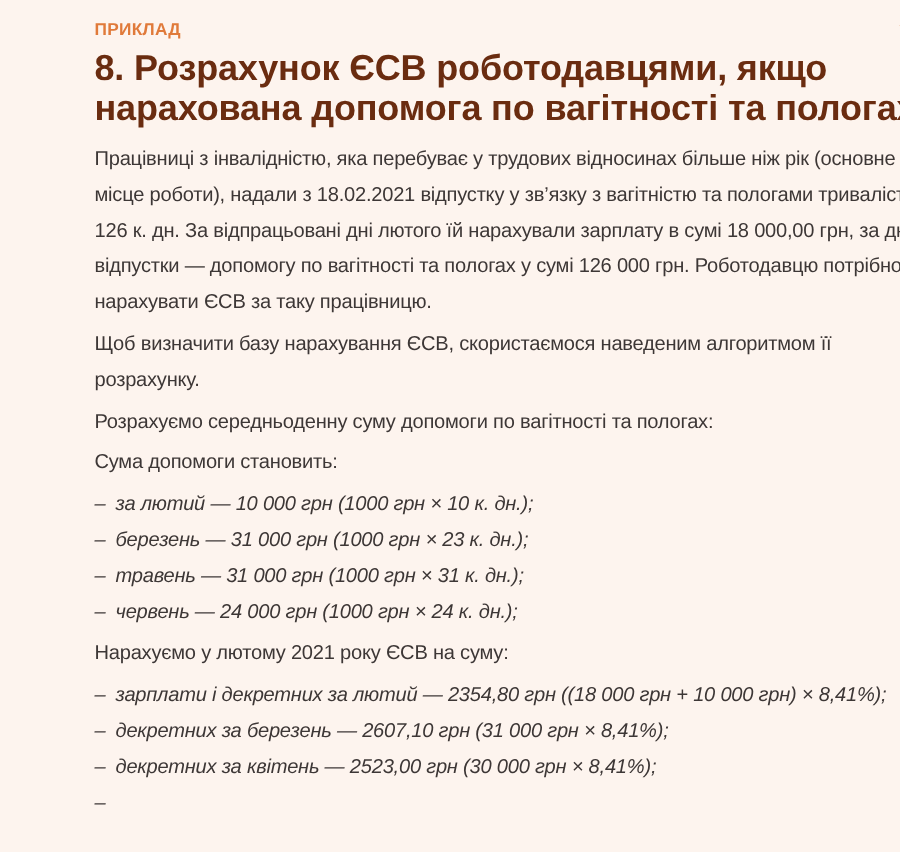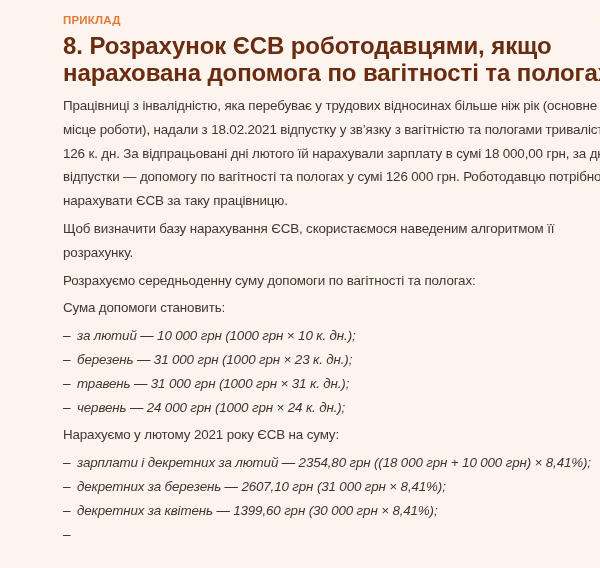--- a/index.html
+++ b/index.html
@@ -91,18 +91,18 @@
     <ul>
       <li><span class="dash">–</span><span>за лютий — 10 000 грн (1000 грн × 10 к. дн.);</span></li>
       <li><span class="dash">–</span><span>березень — 31 000 грн (1000 грн × 23 к. дн.);</span></li>
       <li><span class="dash">–</span><span>травень — 31 000 грн (1000 грн × 31 к. дн.);</span></li>
       <li><span class="dash">–</span><span>червень — 24 000 грн (1000 грн × 24 к. дн.);</span></li>
     </ul>
     <p>Нарахуємо у лютому 2021 року ЄСВ на суму:</p>
     <ul>
       <li><span class="dash">–</span><span>зарплати і декретних за лютий — 2354,80 грн ((18 000 грн + 10 000 грн) × 8,41%);</span></li>
       <li><span class="dash">–</span><span>декретних за березень — 2607,10 грн (31 000 грн × 8,41%);</span></li>
-      <li><span class="dash">–</span><span>декретних за квітень — 1399,60 грн (30 000 грн × 8,41%);</span></li>
+      <li><span class="dash">–</span><span>декретних за квітень — 2523,00 грн (30 000 грн × 8,41%);</span></li>
       <li><span class="dash">–</span></li>
 
     </ul>
   </div>
 </div>
 
 </body></html>

